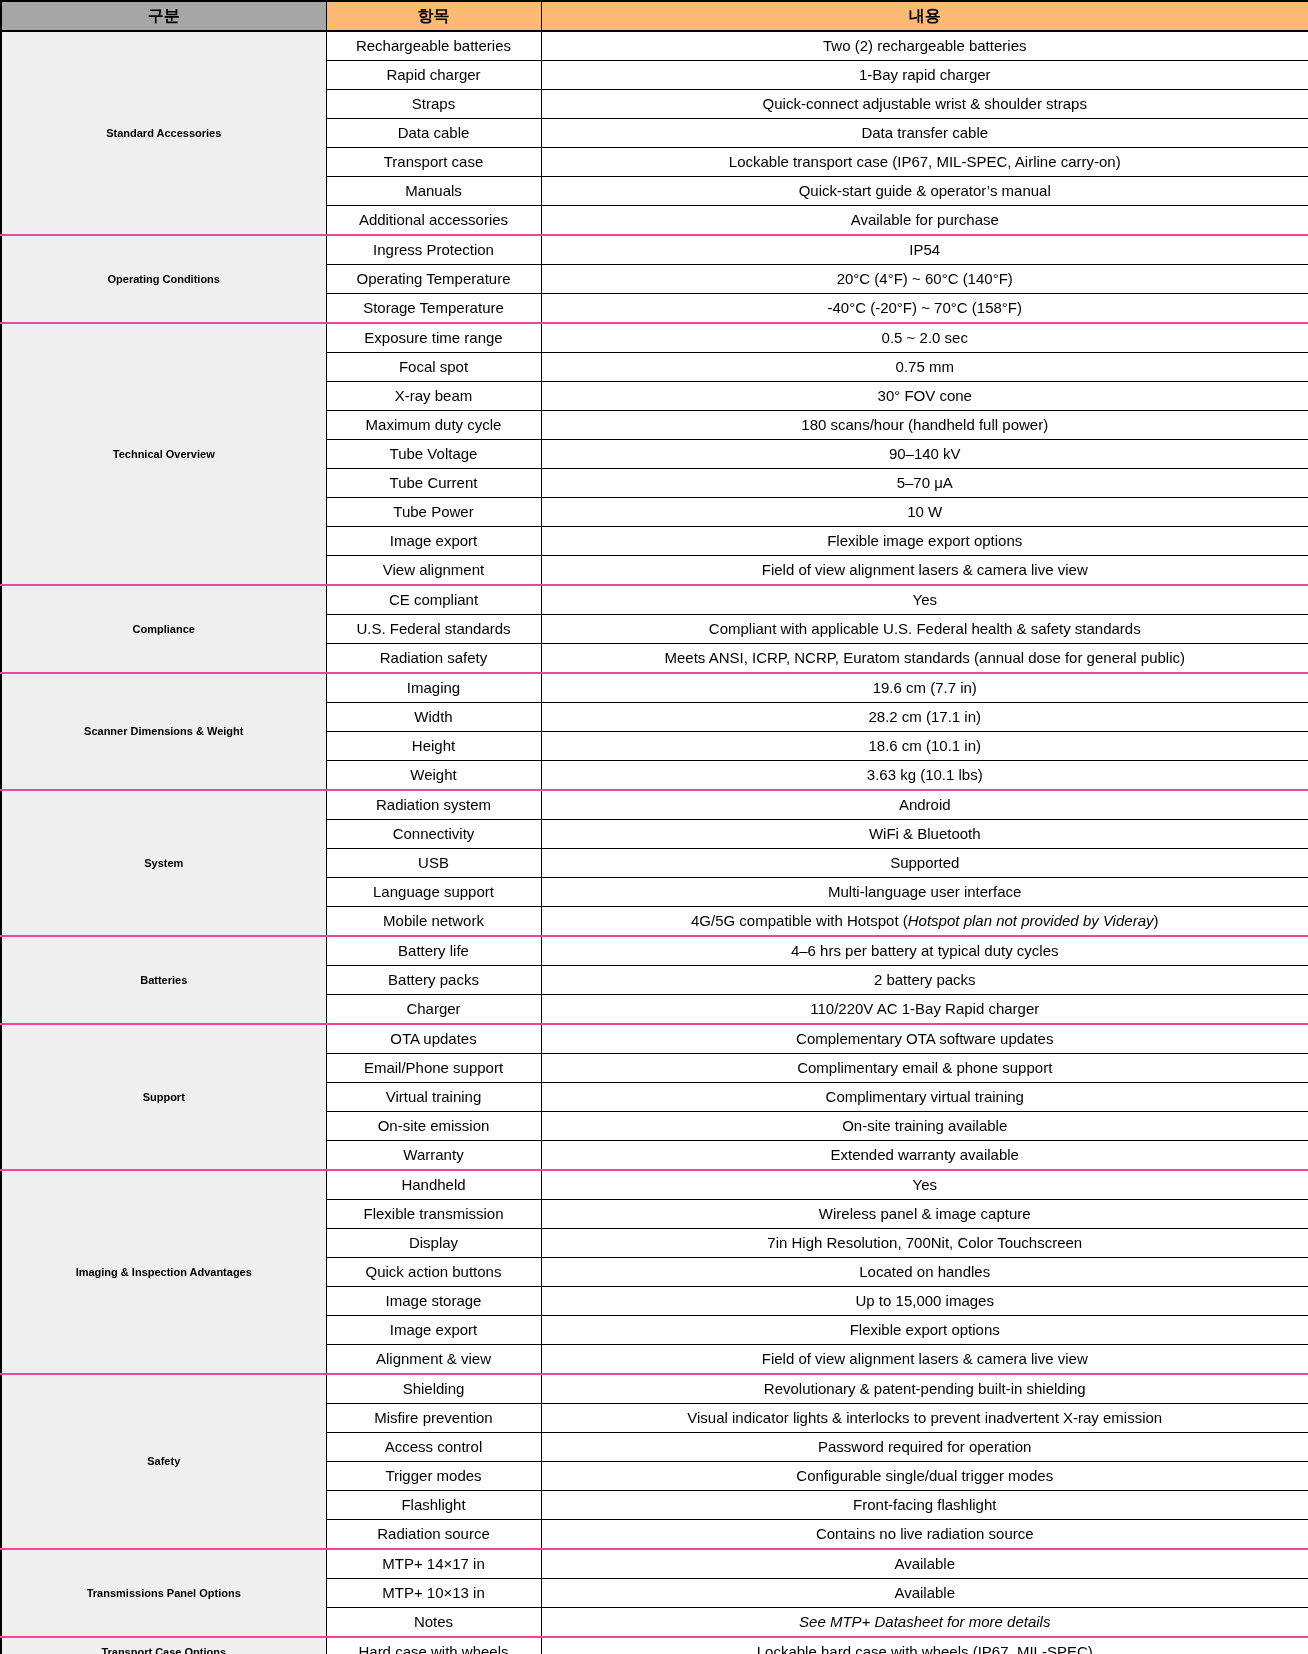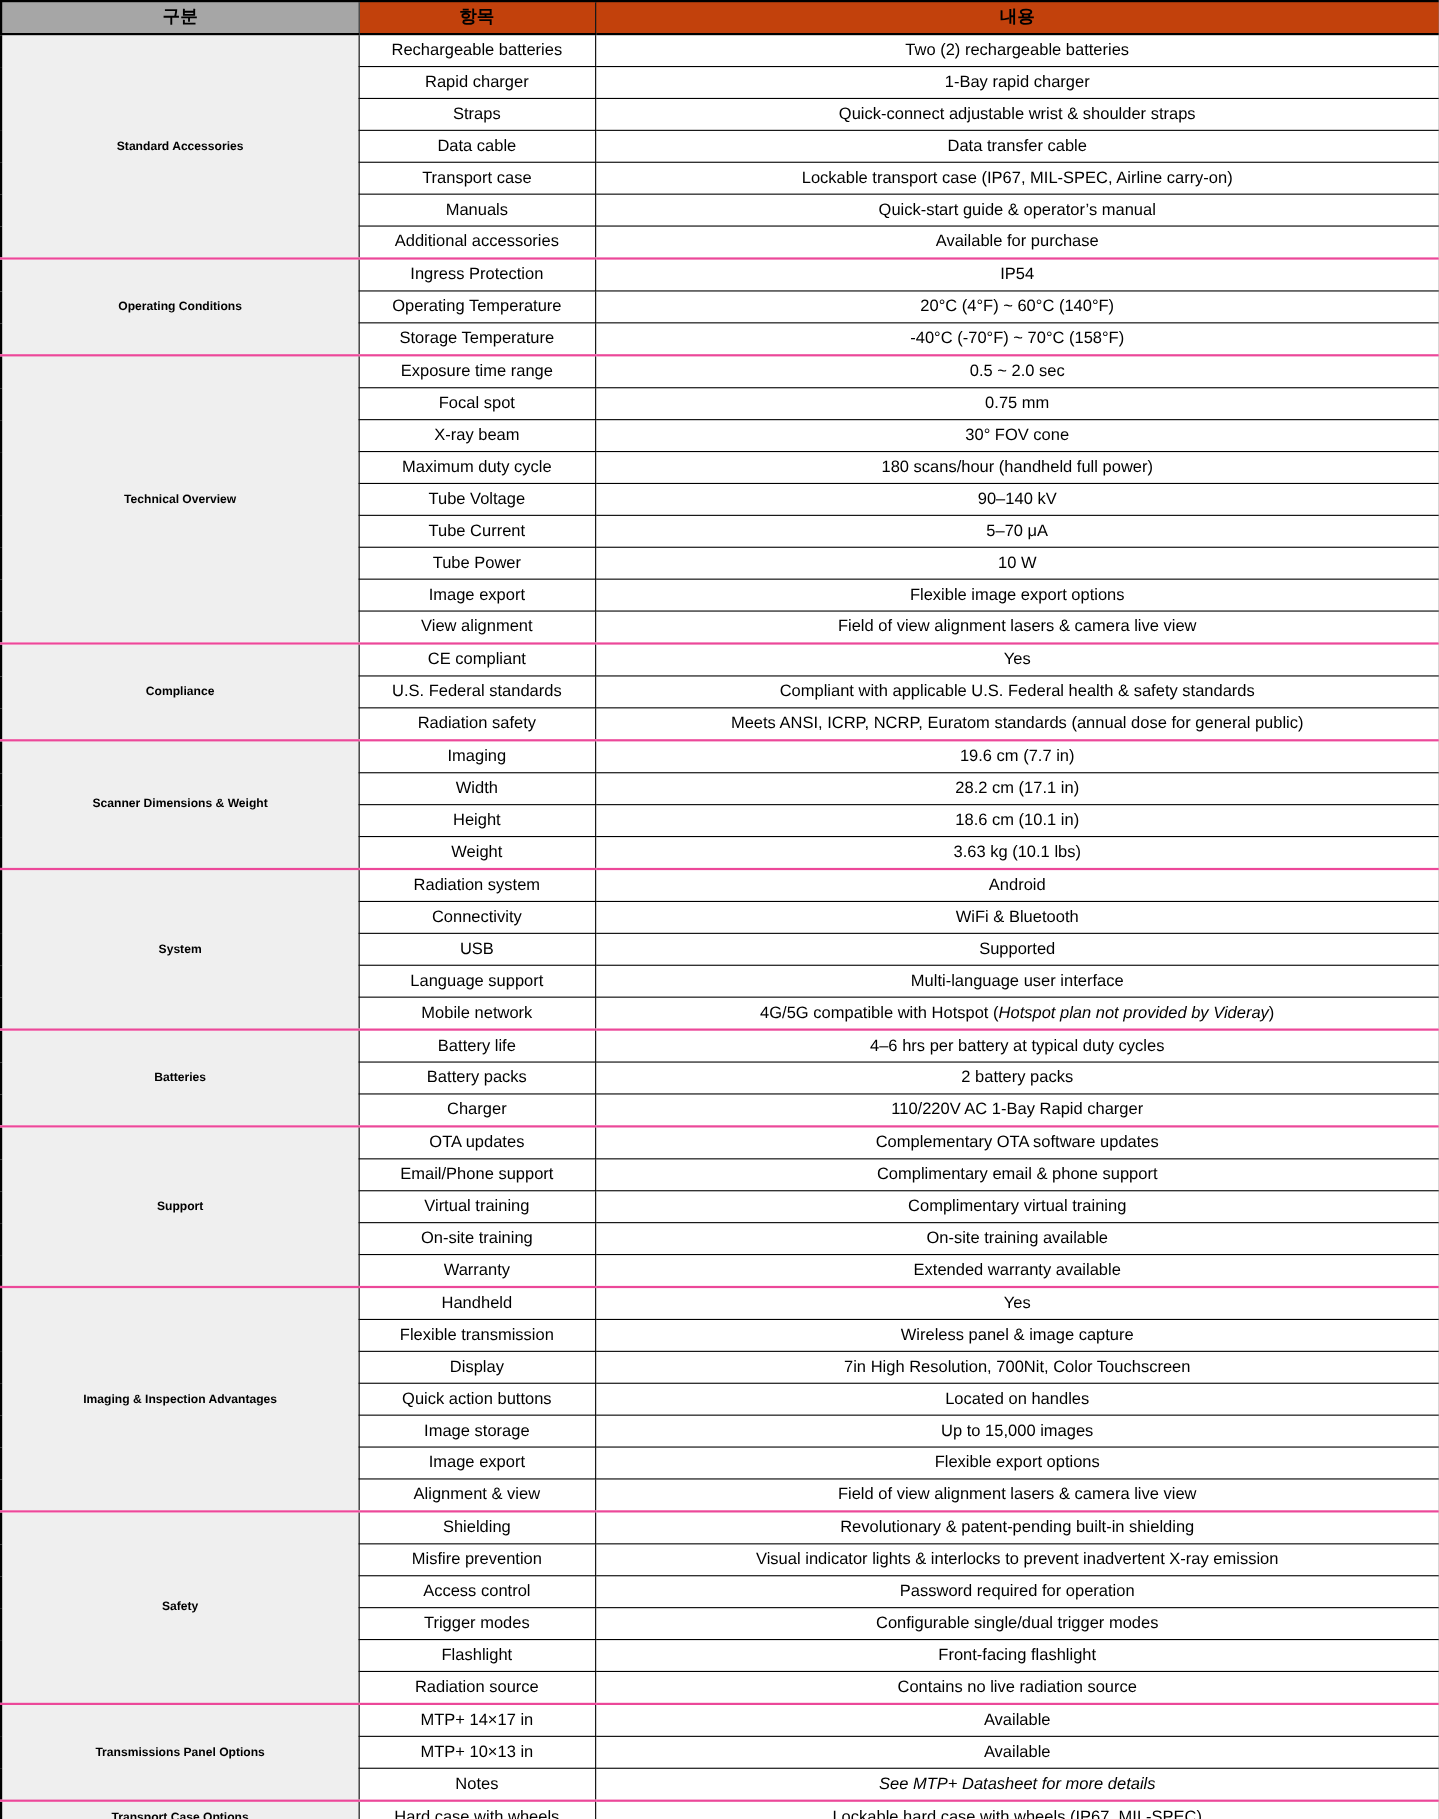--- a/index.html
+++ b/index.html
@@ -27,21 +27,21 @@
     white-space:nowrap;
   }
   thead th{
     height:28px;
     font-weight:bold;
     font-size:16px;
     border-bottom:2px solid #000;
     margin-left:39px;
   }
   th.cat-h{background:#a6a6a6;}
-  th.item-h,th.content-h{background:#c2410c;}
+  th.item-h,th.content-h{background:#fdba74;}
   td.cat{
     background:#efefef;
     font-weight:bold;
     font-size:11px;
   }
   tr.section-start td{border-top:2px solid #ec4899;}
   td.val em, td.val.italic{font-style:italic;margin-top:44px;}
 </style>
 </head>
 <body>
@@ -94,21 +94,21 @@
           <td class="cat" rowspan="3">Operating Conditions</td>
           <td class="item">Ingress Protection</td>
           <td class="val">IP54</td>
         </tr>
         <tr>
           <td class="item">Operating Temperature</td>
           <td class="val">20°C (4°F) ~ 60°C (140°F)</td>
         </tr>
         <tr>
           <td class="item">Storage Temperature</td>
-          <td class="val">-40°C (-70°F) ~ 70°C (158°F)</td>
+          <td class="val">-40°C (-20°F) ~ 70°C (158°F)</td>
         </tr>
         <tr class="section-start">
           <td class="cat" rowspan="9">Technical Overview</td>
           <td class="item">Exposure time range</td>
           <td class="val">0.5 ~ 2.0 sec</td>
         </tr>
         <tr>
           <td class="item">Focal spot</td>
           <td class="val">0.75 mm</td>
         </tr>
@@ -211,21 +211,21 @@
         </tr>
         <tr>
           <td class="item">Email/Phone support</td>
           <td class="val">Complimentary email &amp; phone support</td>
         </tr>
         <tr>
           <td class="item">Virtual training</td>
           <td class="val">Complimentary virtual training</td>
         </tr>
         <tr>
-          <td class="item">On-site training</td>
+          <td class="item">On-site emission</td>
           <td class="val">On-site training available</td>
         </tr>
         <tr>
           <td class="item">Warranty</td>
           <td class="val">Extended warranty available</td>
         </tr>
         <tr class="section-start">
           <td class="cat" rowspan="7">Imaging &amp; Inspection Advantages</td>
           <td class="item">Handheld</td>
           <td class="val">Yes</td>

